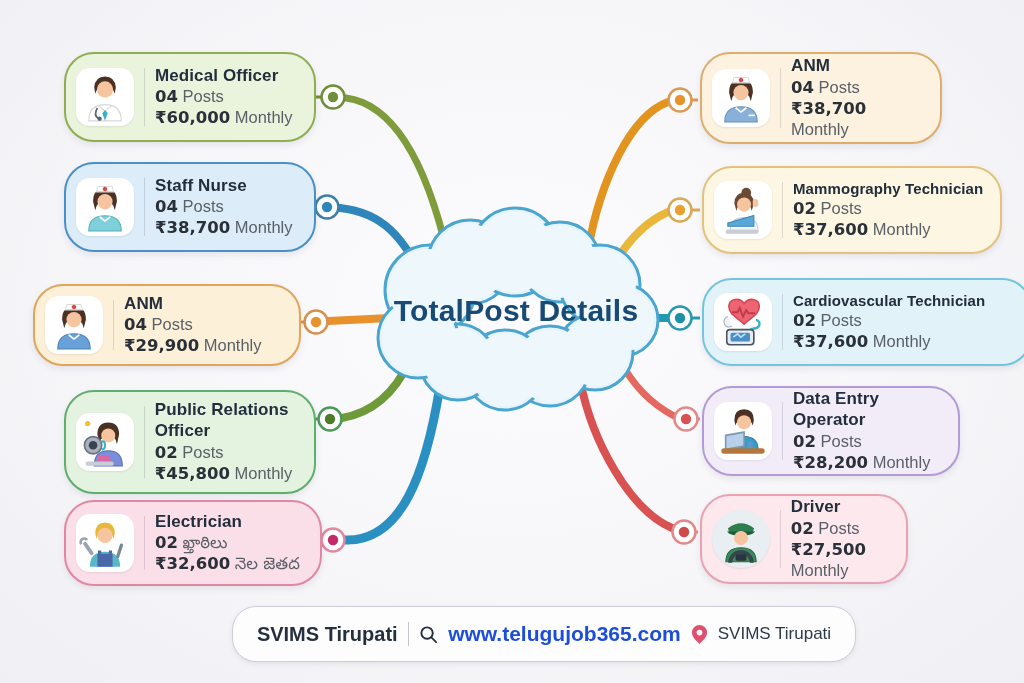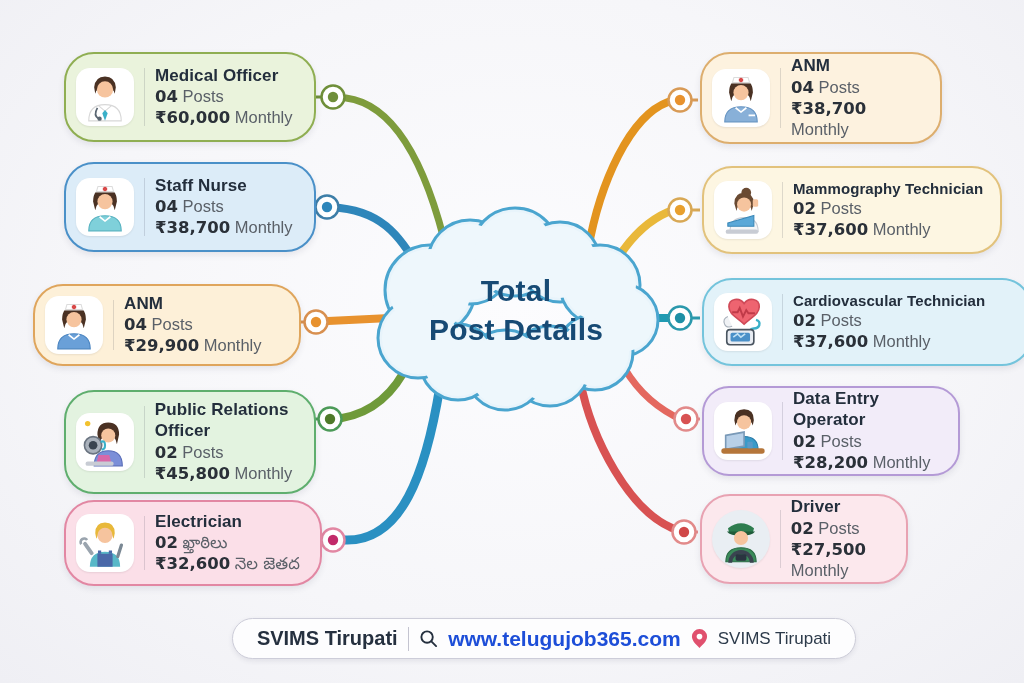--- a/index.html
+++ b/index.html
@@ -34,37 +34,37 @@
   
   .l1{left:64px; top:52px; width:252px;height:90px;background:#eaf3dc;border-color:#8fae52;}
   .l2{left:64px; top:162px;width:252px;height:90px;background:#dcecf8;border-color:#4a90c8;}
   .l3{left:33px; top:284px;width:268px;height:82px;background:#fdf0d8;border-color:#dfa55c;}
   .l4{left:64px; top:390px;width:252px;height:104px;background:#e3f3e0;border-color:#5fae6e;}
   .l5{left:64px; top:500px;width:258px;height:86px;background:#fbdfe8;border-color:#e287a3;}
   
   .r1{left:700px;top:52px; width:242px;height:92px;background:#fdf2df;border-color:#ddae6e;}
   .r2{left:702px;top:166px;width:300px;height:88px;background:#fdf6e2;border-color:#e2c27c;}
   .r3{left:702px;top:278px;width:330px;height:88px;background:#e2f2f9;border-color:#74c4dc;}
-  .r4{left:702px;top:386px;width:258px;height:90px;background:#f2ecf9;border-color:#b49ad6;border-radius:27px;}
+  .r4{left:702px;top:386px;width:258px;height:90px;background:#f2ecf9;border-color:#b49ad6;}
   .r5{left:700px;top:494px;width:208px;height:90px;background:#fce8ed;border-color:#e8a2b2;}
 
   
   .cloud-title{
     position:absolute;left:392px;top:262px;width:248px;height:96px;
-    display:flex;flex-direction:column;align-items:center;justify-content:center;
+    display:flex;flex-direction:row;align-items:center;justify-content:center;
     font-weight:bold;font-size:30px;color:#174a74;line-height:1.3;letter-spacing:.2px;
     text-align:center;
   }
 
   
   .footer{
-    position:absolute;left:232px;top:606px;width:624px;height:41px;
+    position:absolute;left:232px;top:606px;width:624px;height:56px;
     background:#fdfdfe;border:1.5px solid #cdcdd9;border-radius:24px;
     display:flex;align-items:center;justify-content:center;gap:10px;
-    box-shadow:0 2px 5px rgba(60,60,90,.10);box-sizing:border-box;margin-top:12px;
+    box-shadow:0 2px 5px rgba(60,60,90,.10);box-sizing:border-box;
   }
   .footer .brand{font-weight:bold;font-size:20px;color:#25303f;}
   .footer .vdiv{width:1.5px;height:24px;background:#c4c4d0;}
   .footer .site{font-weight:bold;font-size:21px;color:#1d4ed8;}
   .footer .loc{font-size:17px;color:#2c3a4a;}
   .footer svg{display:block;}
 </style>
 </head>
 <body>
 

